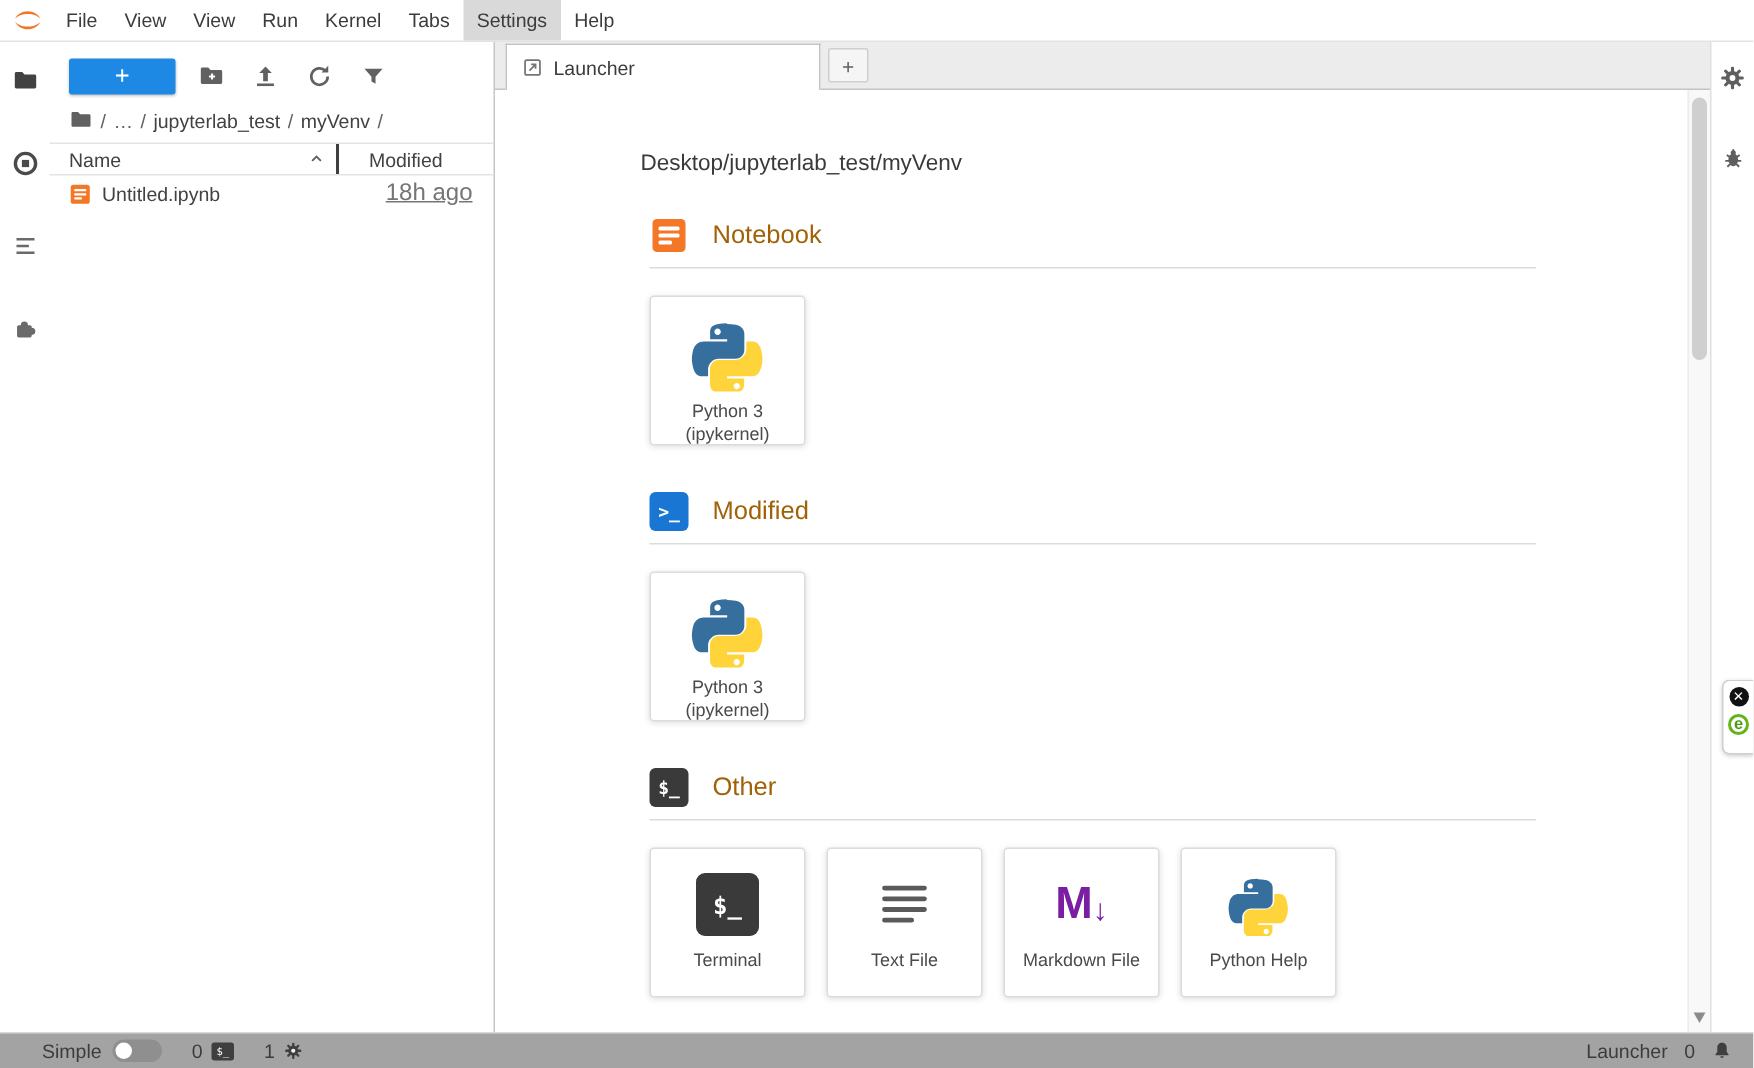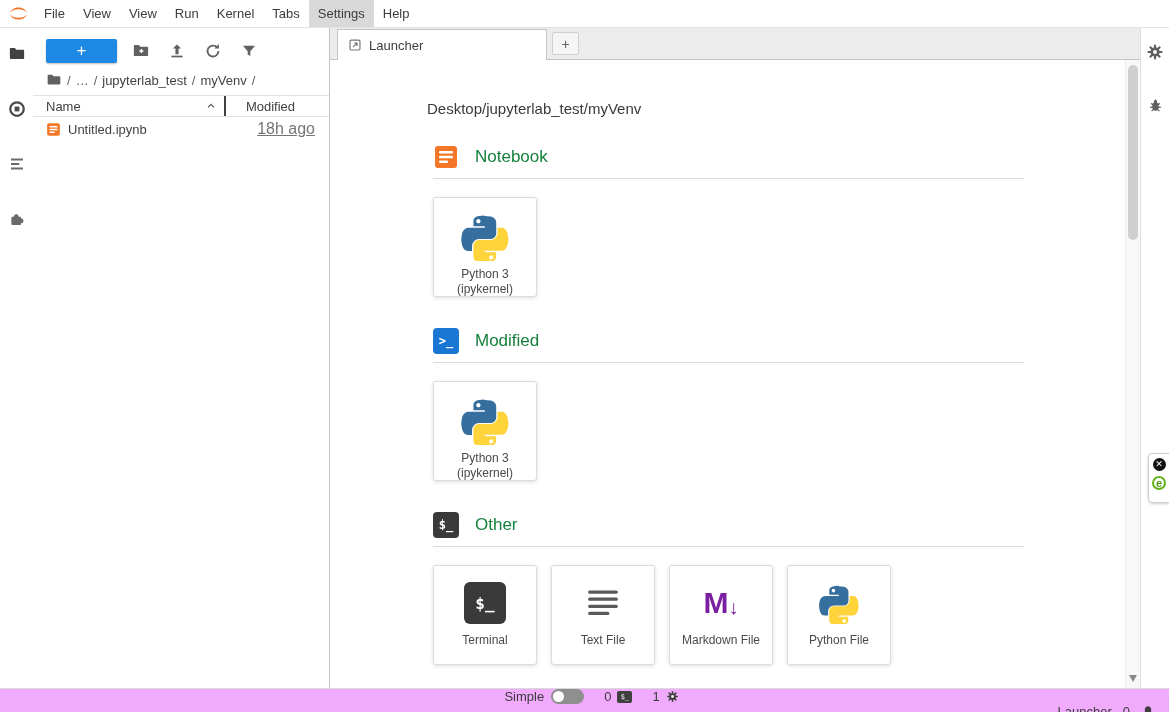--- a/index.html
+++ b/index.html
@@ -46,21 +46,21 @@
   .tabbar { height: 32px; background: #ececec; border-bottom: 1px solid #c4c4c4; display: flex; align-items: flex-end; padding-left: 7px; }
   .tab { width: 210px; height: 31px; background: #fff; border: 1px solid #c4c4c4; border-bottom: none; margin-bottom: -1px;
          display: flex; align-items: center; gap: 7px; padding: 0 10px; color: #3c3c3c; cursor: pointer; position: relative; z-index: 1; }
   .add-tab-btn { width: 27px; height: 23px; margin: 0 0 4px 5px; background: #f5f5f5; border: 1px solid #cfcfcf; border-radius: 2px;
                  color: #616161; font-size: 14px; display: flex; align-items: center; justify-content: center; cursor: pointer; }
 
   .content { flex: 1; overflow: hidden; padding: 40px 40px 0 97px; position: relative; }
   .cwd { font-size: 15px; color: #3a3a3a; margin-bottom: 27px; }
   .section { width: 591px; margin-left: 6px; }
   .sec-head { display: flex; align-items: center; gap: 16px; }
-  .sec-title { font-size: 17px; color: #15803d; }
+  .sec-title { font-size: 17px; color: #a16207; }
   .sec-rule { height: 1px; background: #dcdcdc; margin-top: 8px; }
   .cards { display: flex; gap: 14px; margin: 18px 0 31px; }
   .card { width: 104px; height: 100px; background: #fff; border: 1px solid #dcdcdc; border-radius: 3px;
           box-shadow: 0 1px 4px rgba(0,0,0,.13); display: flex; flex-direction: column; align-items: center;
           padding-top: 11px; cursor: pointer; }
   .kicon { height: 56px; display: flex; align-items: center; justify-content: center; }
   .oicon { height: 52px; display: flex; align-items: center; justify-content: center; }
   .clabel { font-size: 12px; color: #4a4a4a; text-align: center; line-height: 1.2; margin-top: 4px; padding: 0 3px; white-space: pre-line; }
 
   .icon-tile { width: 26px; height: 26px; border-radius: 4px; color: #fff; display: flex; align-items: center; justify-content: center;
@@ -72,22 +72,22 @@
   .md-m { font-size: 30px; font-weight: bold; line-height: 1; }
   .md-arrow { font-size: 20px; font-weight: bold; line-height: 1.1; }
 
   
   .scrollbar { position: absolute; top: 32px; right: 0; bottom: 0; width: 15px; background: #f8f8f8; border-left: 1px solid #ececec; }
   .sb-thumb { position: absolute; top: 5px; left: 2px; width: 10px; height: 175px; background: #cfcfcf; border-radius: 5px; cursor: pointer; }
   .sb-down { position: absolute; bottom: 6px; left: 3px; width: 0; height: 0; cursor: pointer;
              border-left: 4.5px solid transparent; border-right: 4.5px solid transparent; border-top: 7px solid #8b8b8b; }
 
   
-  .statusbar { height: 24px; border-top: 1px solid #d9d9d9; background: #f0abfc; display: flex; align-items: center;
-               padding: 0 14px 0 28px; color: #3c3c3c; flex-direction: column; }
+  .statusbar { height: 24px; border-top: 1px solid #d9d9d9; background: #a3a3a3; display: flex; 
+               padding: 0 14px 0 28px; color: #3c3c3c; }
   .sb-left { display: flex; align-items: center; }
   .toggle { width: 33px; height: 15px; background: #8f8f8f; border-radius: 8px; position: relative; cursor: pointer; margin-left: 7px; }
   .toggle-knob { position: absolute; left: 2px; top: 2px; width: 11px; height: 11px; background: #fff; border-radius: 50%; }
   .sb-group { display: flex; align-items: center; gap: 6px; margin-left: 20px; cursor: pointer; }
   .mini-term { width: 15px; height: 12px; background: #3f3f3f; border-radius: 2px; color: #fff; font-size: 7px; line-height: 12px;
                text-align: center; font-family: "DejaVu Sans Mono", monospace; }
   .sb-right { margin-left: auto; display: flex; align-items: center; gap: 11px; }
 
   
   .ext-badge { position: absolute; right: 0; top: 453px; width: 21px; height: 50px; background: #fff; border: 1px solid #cfcfcf;
@@ -311,21 +311,21 @@
             </div>
             <div class="clabel">Markdown File</div>
           </div>
           <div class="card">
             <div class="oicon">
               <svg width="42" height="42" viewBox="0 0 110 110">
                 <path fill="#366f9e" d="M54 10c-4.3 0-8.4.4-12 1-10.6 1.9-12.5 5.8-12.5 13v9.5h25v3.2H20.3c-7.3 0-13.7 4.4-15.7 12.7-2.3 9.6-2.4 15.6 0 25.6 1.8 7.5 6 12.8 13.3 12.8h8.6V77.4c0-8.3 7.2-15.6 15.7-15.6h25c7 0 12.5-5.7 12.5-12.7V25.2c0-6.8-5.7-11.9-12.5-13-4.3-.7-8.8-1.1-13.2-1.2zm-13.5 7.7c2.6 0 4.7 2.1 4.7 4.8 0 2.6-2.1 4.7-4.7 4.7-2.6 0-4.7-2.1-4.7-4.7 0-2.7 2.1-4.8 4.7-4.8z"></path>
                 <path fill="#ffd43b" d="M82.6 36.7v11.1c0 8.6-7.3 15.9-15.7 15.9h-25c-6.9 0-12.5 5.9-12.5 12.8v23.9c0 6.8 5.9 10.8 12.5 12.7 7.9 2.3 15.6 2.7 25 0 6.3-1.8 12.5-5.5 12.5-12.7v-9.6h-25v-3.2h37.5c7.3 0 10-5.1 12.5-12.7 2.6-7.9 2.5-15.5 0-25.6-1.8-7.3-5.2-12.7-12.5-12.7zm-14 60.7c2.6 0 4.7 2.1 4.7 4.7 0 2.7-2.1 4.8-4.7 4.8-2.6 0-4.7-2.1-4.7-4.8 0-2.6 2.1-4.7 4.7-4.7z"></path>
               </svg>
             </div>
-            <div class="clabel">Python File</div>
+            <div class="clabel">Python Help</div>
           </div>
         </div>
       </div>
     </div>
 
     <div class="scrollbar">
       <div class="sb-thumb"></div>
       <div class="sb-down"></div>
     </div>
   </div>

